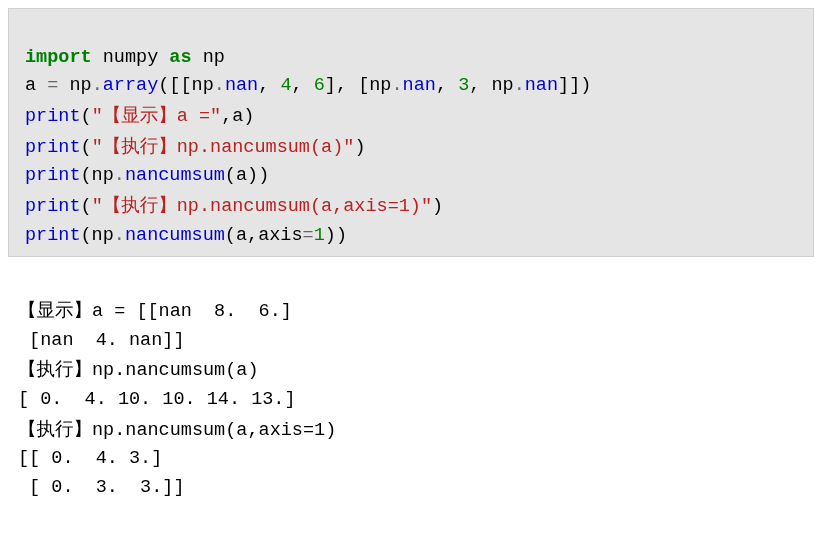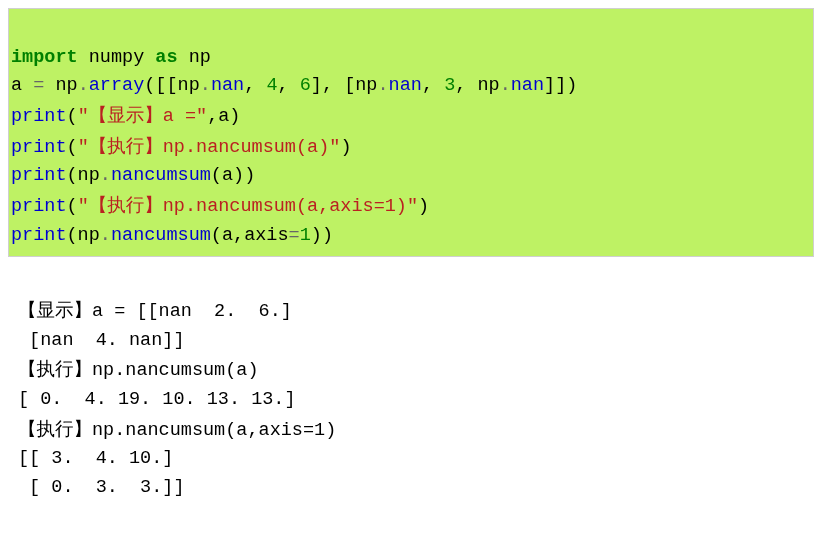--- a/index.html
+++ b/index.html
@@ -6,23 +6,23 @@
     margin: 0;
     padding: 8px;
     font-family: Consolas, "Courier New", monospace;
     font-size: 18.5px;
     line-height: 1.55;
     background: #ffffff;
     color: #000000;
     width: 806px;
   }
   .code-block {
-    background: #bef264;
+    background: #e5e5e5;
     border: 1px solid #cfcfcf;
-    padding: 6px 2px;
+    padding: 6px 16px;
     margin-bottom: 10px;
     white-space: pre;
   }
   .output-block {
     padding: 0 10px;
     white-space: pre;
   }
   .kw   { color: #008000; font-weight: bold; }   
   .op   { color: #666666; }                       
   .fn   { color: #0000d0; }                       
@@ -39,20 +39,20 @@
 <span><span class="kw">import</span> <span class="blk">numpy</span> <span class="kw">as</span> <span class="blk">np</span></span>
 <span><span class="blk">a </span><span class="op">=</span><span class="blk"> np</span><span class="op">.</span><span class="fn">array</span><span class="blk">([[np</span><span class="op">.</span><span class="fn">nan</span><span class="blk">, </span><span class="num">4</span><span class="blk">, </span><span class="num">6</span><span class="blk">], [np</span><span class="op">.</span><span class="fn">nan</span><span class="blk">, </span><span class="num">3</span><span class="blk">, np</span><span class="op">.</span><span class="fn">nan</span><span class="blk">]])</span></span>
 <span><span class="fn">print</span><span class="blk">(</span><span class="str">"</span><span class="cjk">【显示】</span><span class="str">a =</span><span class="str">"</span><span class="blk">,a)</span></span>
 <span><span class="fn">print</span><span class="blk">(</span><span class="str">"</span><span class="cjk">【执行】</span><span class="str">np.nancumsum(a)</span><span class="str">"</span><span class="blk">)</span></span>
 <span><span class="fn">print</span><span class="blk">(np</span><span class="op">.</span><span class="fn">nancumsum</span><span class="blk">(a))</span></span>
 <span><span class="fn">print</span><span class="blk">(</span><span class="str">"</span><span class="cjk">【执行】</span><span class="str">np.nancumsum(a,axis=1)</span><span class="str">"</span><span class="blk">)</span></span>
 <span><span class="fn">print</span><span class="blk">(np</span><span class="op">.</span><span class="fn">nancumsum</span><span class="blk">(a,axis</span><span class="op">=</span><span class="num">1</span><span class="blk">))</span></span>
 </div>
 
 <div class="output-block">
-<span><span class="out-cjk">【显示】</span><span>a = [[nan  2.  6.]</span></span>
+<span><span class="out-cjk">【显示】</span><span>a = [[nan  8.  6.]</span></span>
 <span> [nan  4. nan]]</span>
 <span><span class="out-cjk">【执行】</span><span>np.nancumsum(a)</span></span>
-<span>[ 0.  4. 19. 10. 13. 13.]</span>
+<span>[ 0.  4. 10. 10. 14. 13.]</span>
 <span><span class="out-cjk">【执行】</span><span>np.nancumsum(a,axis=1)</span></span>
-<span>[[ 3.  4. 10.]</span>
+<span>[[ 0.  4. 3.]</span>
 <span> [ 0.  3.  3.]]</span>
 </div>
 
 </body></html>

